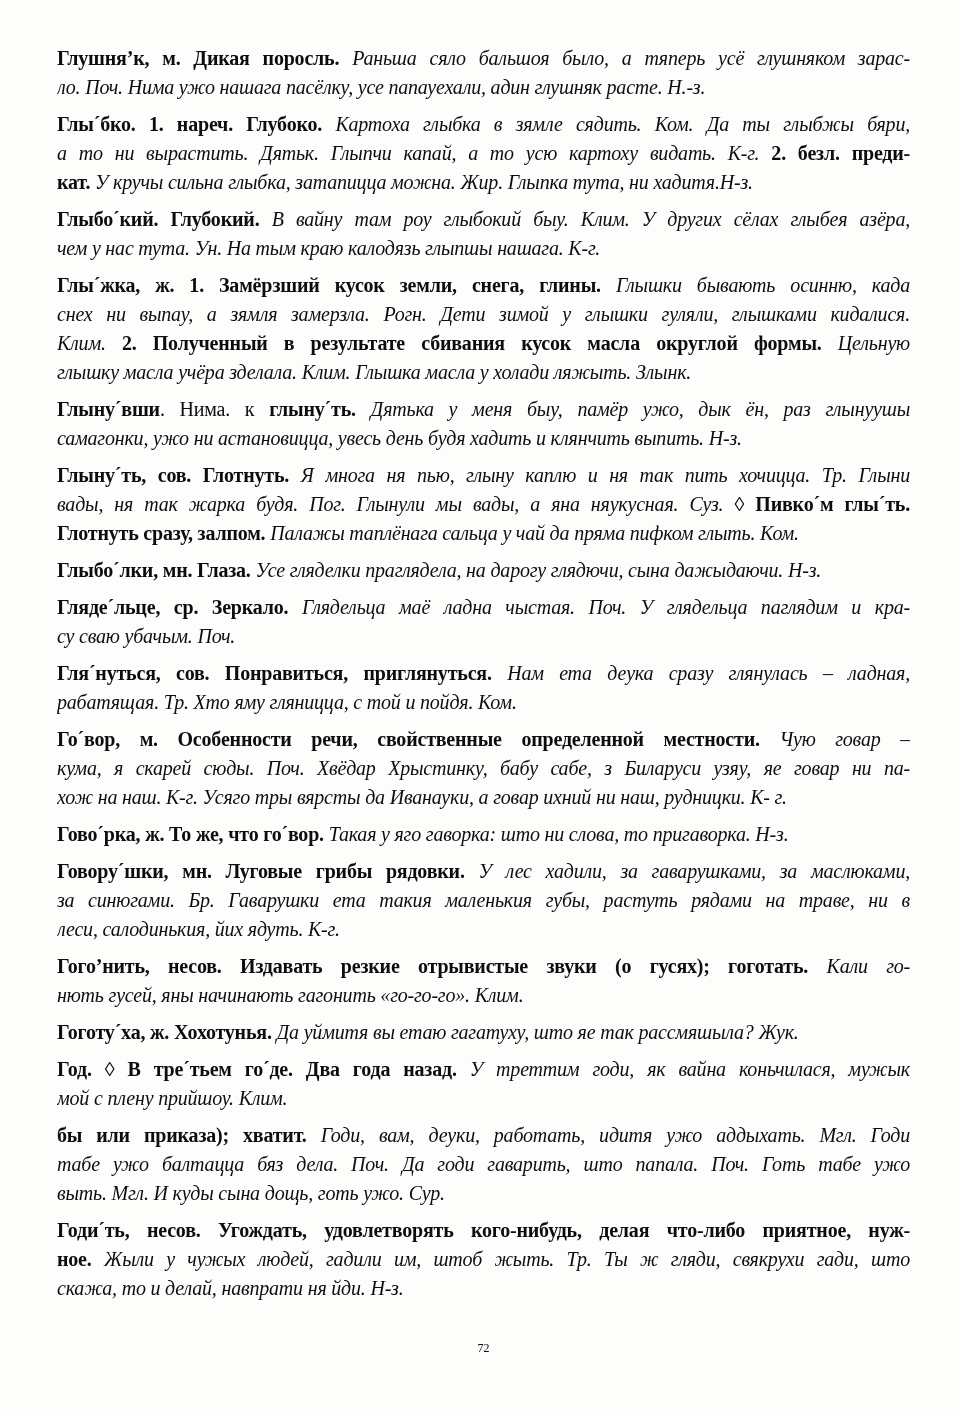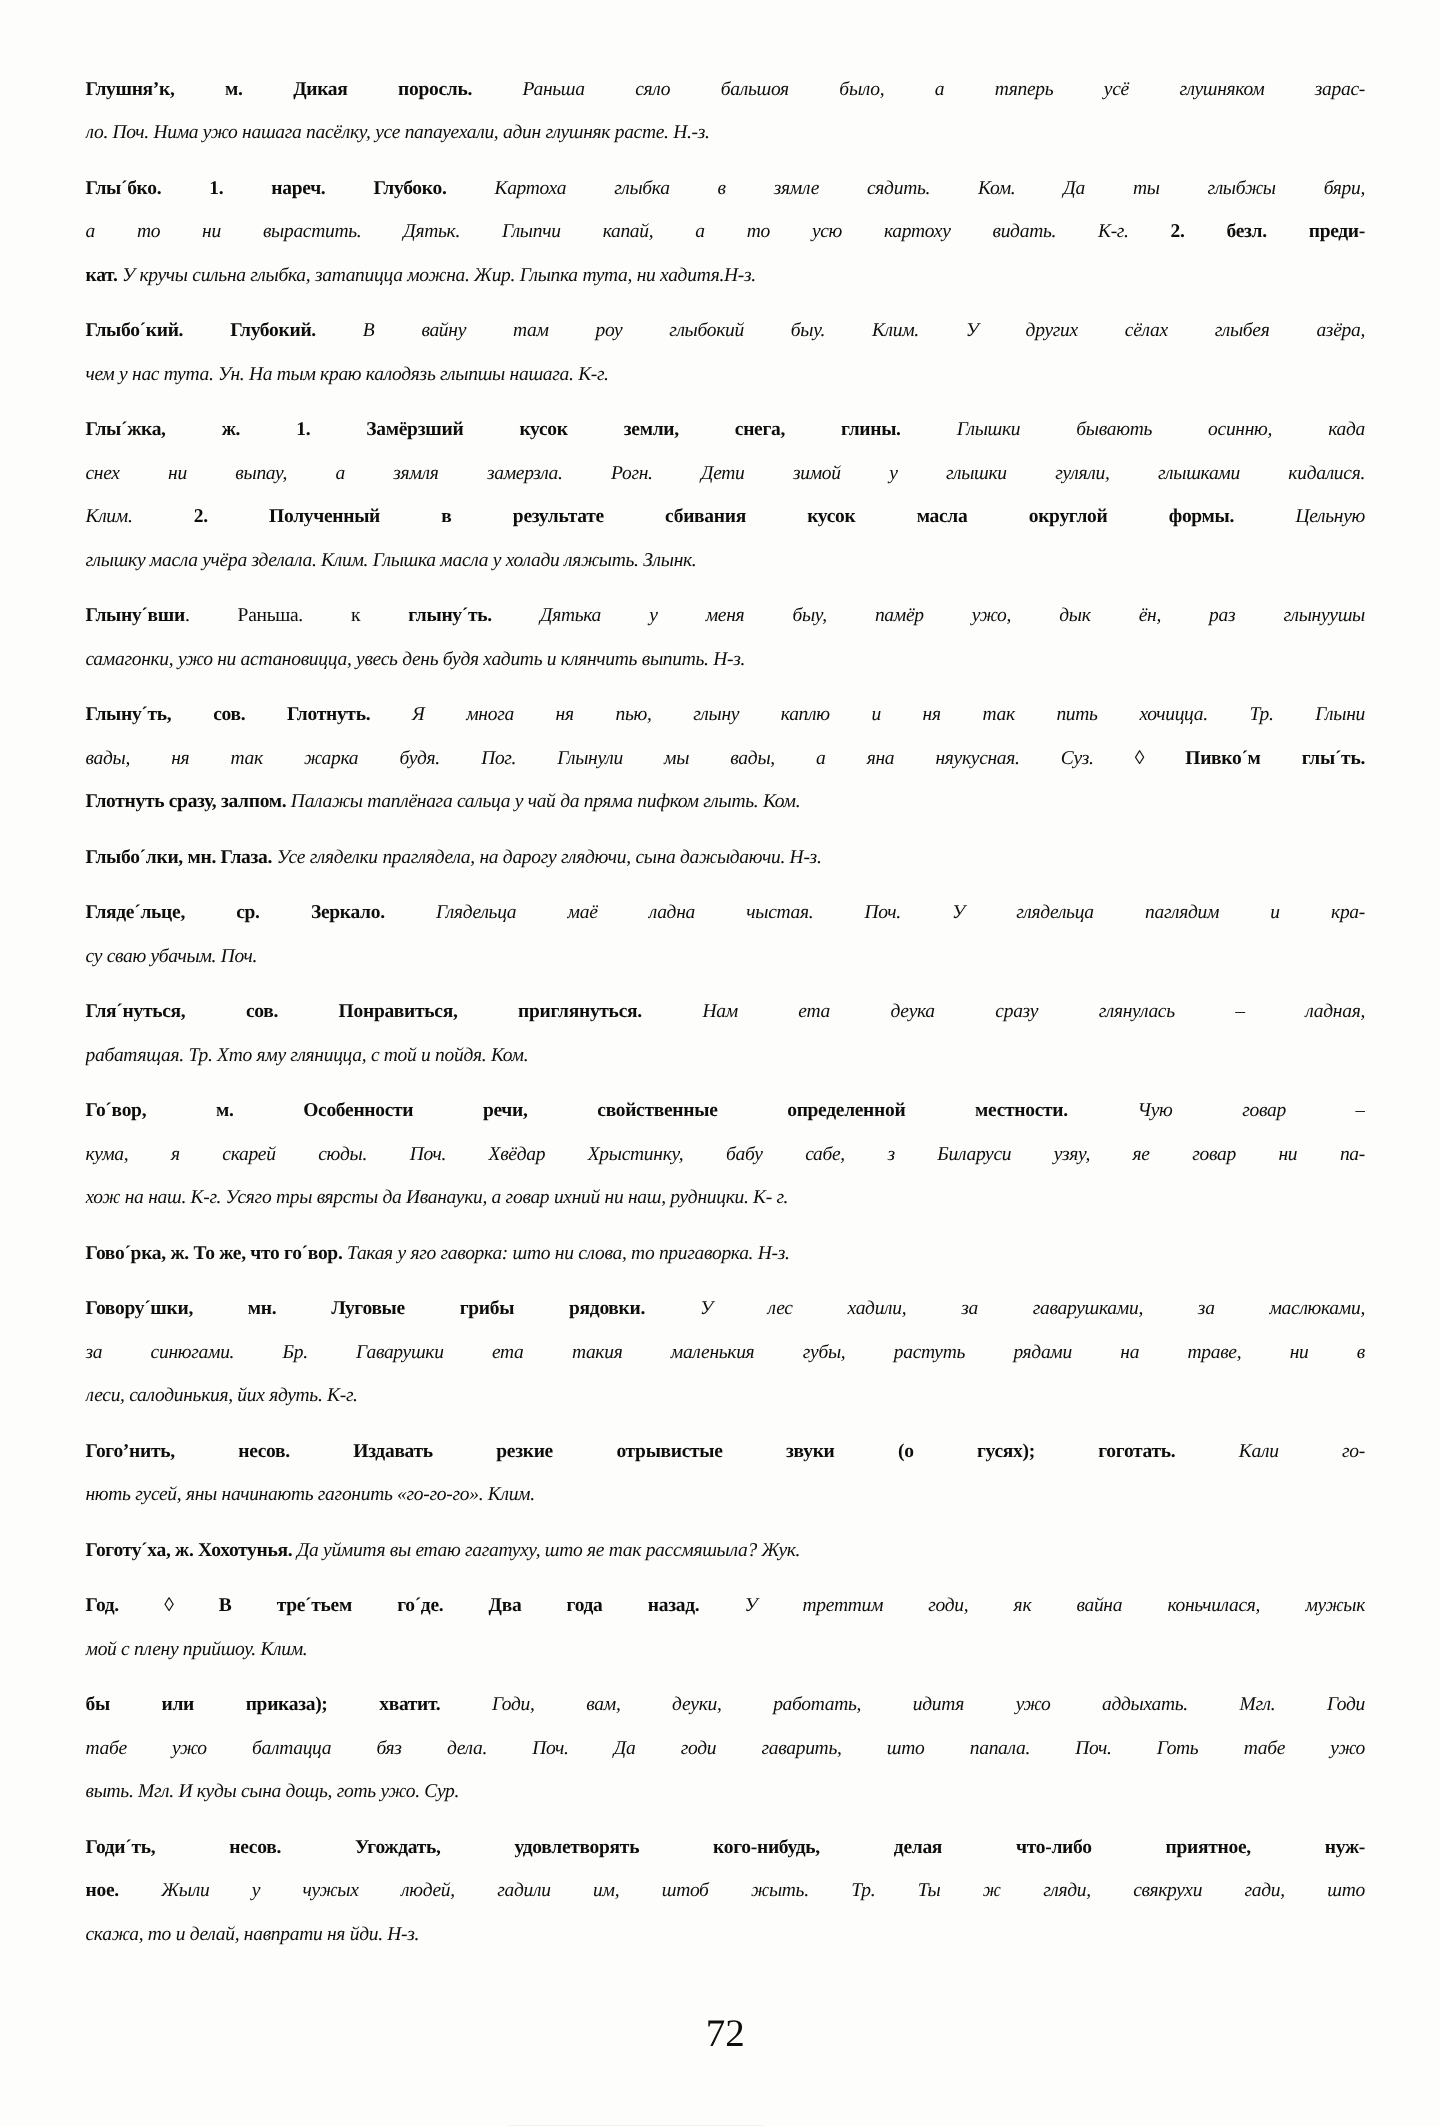--- a/index.html
+++ b/index.html
@@ -10,38 +10,38 @@
     margin: 0 auto;
     background: #fdfdfc;
     color: #0d0d0d;
     font-family: "Liberation Serif", "DejaVu Serif", serif;
     box-sizing: border-box;
     padding: 44px 50px 0 57px;
     overflow: hidden;
   }
   .entry { margin-bottom: 8px; }
   .ln {
-    font-size: 13px;
+    font-size: 20px;
     line-height: 29px;
     height: 29px;
     overflow: hidden;
     text-align: justify;
     letter-spacing: -0.2px;
     white-space: normal;
   }
   .ln::after { content: ""; display: inline-block; width: 100%; height: 0; }
   .ln.last { text-align: left; }
   .ln.last::after { content: none; }
   .b { font-weight: bold; font-style: normal; text-align: center; }
   .i { font-style: italic; font-weight: normal; }
   .r { font-weight: normal; font-style: normal; }
   .pageno {
     margin-top: 38px;
     text-align: center;
-    font-size: 26px;
+    font-size: 12px;
     letter-spacing: 0;
   }
 </style>
 </head>
 <body>
 
 <div class="sheet">
   <div id="entries">
       <div class="entry">
         <div class="ln"><span class="b">Глушня’к</span><span class="b">, м. Дикая поросль. </span><span class="i">Раньша сяло бальшоя было, а тяперь усё глушняком зарас-</span></div>
@@ -56,21 +56,21 @@
         <div class="ln"><span class="b">Глыбо´кий</span><span class="b">. Глубокий. </span><span class="i">В вайну там роу глыбокий быу. Клим. У других сёлах глыбея азёра,</span></div>
         <div class="ln last"><span class="i">чем у нас тута. Ун. На тым краю калодязь глыпшы нашага.  К-г.</span></div>
       </div>
       <div class="entry">
         <div class="ln"><span class="b">Глы´жка</span><span class="b">, ж. 1. Замёрзший кусок земли, снега, глины. </span><span class="i">Глышки бывають осинню, када</span></div>
         <div class="ln"><span class="i">снех ни выпау, а зямля замерзла. Рогн. Дети зимой у глышки гуляли, глышками кидалися.</span></div>
         <div class="ln"><span class="i">Клим. </span><span class="b">2. Полученный в результате сбивания кусок масла округлой формы. </span><span class="i">Цельную</span></div>
         <div class="ln last"><span class="i">глышку масла учёра зделала. Клим. Глышка масла у холади ляжыть. Злынк.</span></div>
       </div>
       <div class="entry">
-        <div class="ln"><span class="b">Глыну´вши</span><span class="r">. Раньша. к </span><span class="b">глыну´ть. </span><span class="i">Дятька у меня быу, памёр ужо, дык ён, раз глынуушы</span></div>
+        <div class="ln"><span class="b">Глыну´вши</span><span class="r">. Нима. к </span><span class="b">глыну´ть. </span><span class="i">Дятька у меня быу, памёр ужо, дык ён, раз глынуушы</span></div>
         <div class="ln last"><span class="i">самагонки, ужо ни астановицца, увесь день будя хадить и клянчить выпить. Н-з.</span></div>
       </div>
       <div class="entry">
         <div class="ln"><span class="b">Глыну´ть</span><span class="b">, сов. Глотнуть. </span><span class="i">Я многа ня пью, глыну каплю и ня так пить хочицца. Тр. Глыни</span></div>
         <div class="ln"><span class="i">вады, ня так жарка будя. Пог. Глынули мы вады, а яна няукусная. Суз. </span><span class="r">◊ </span><span class="b">Пивко´м глы´ть.</span></div>
         <div class="ln last"><span class="b">Глотнуть сразу, залпом. </span><span class="i">Палажы таплёнага сальца у чай да пряма пифком глыть. Ком.</span></div>
       </div>
       <div class="entry">
         <div class="ln last"><span class="b">Глыбо´лки</span><span class="b">, мн. Глаза. </span><span class="i">Усе гляделки праглядела, на дарогу глядючи, сына дажыдаючи. Н-з.</span></div>
       </div>

